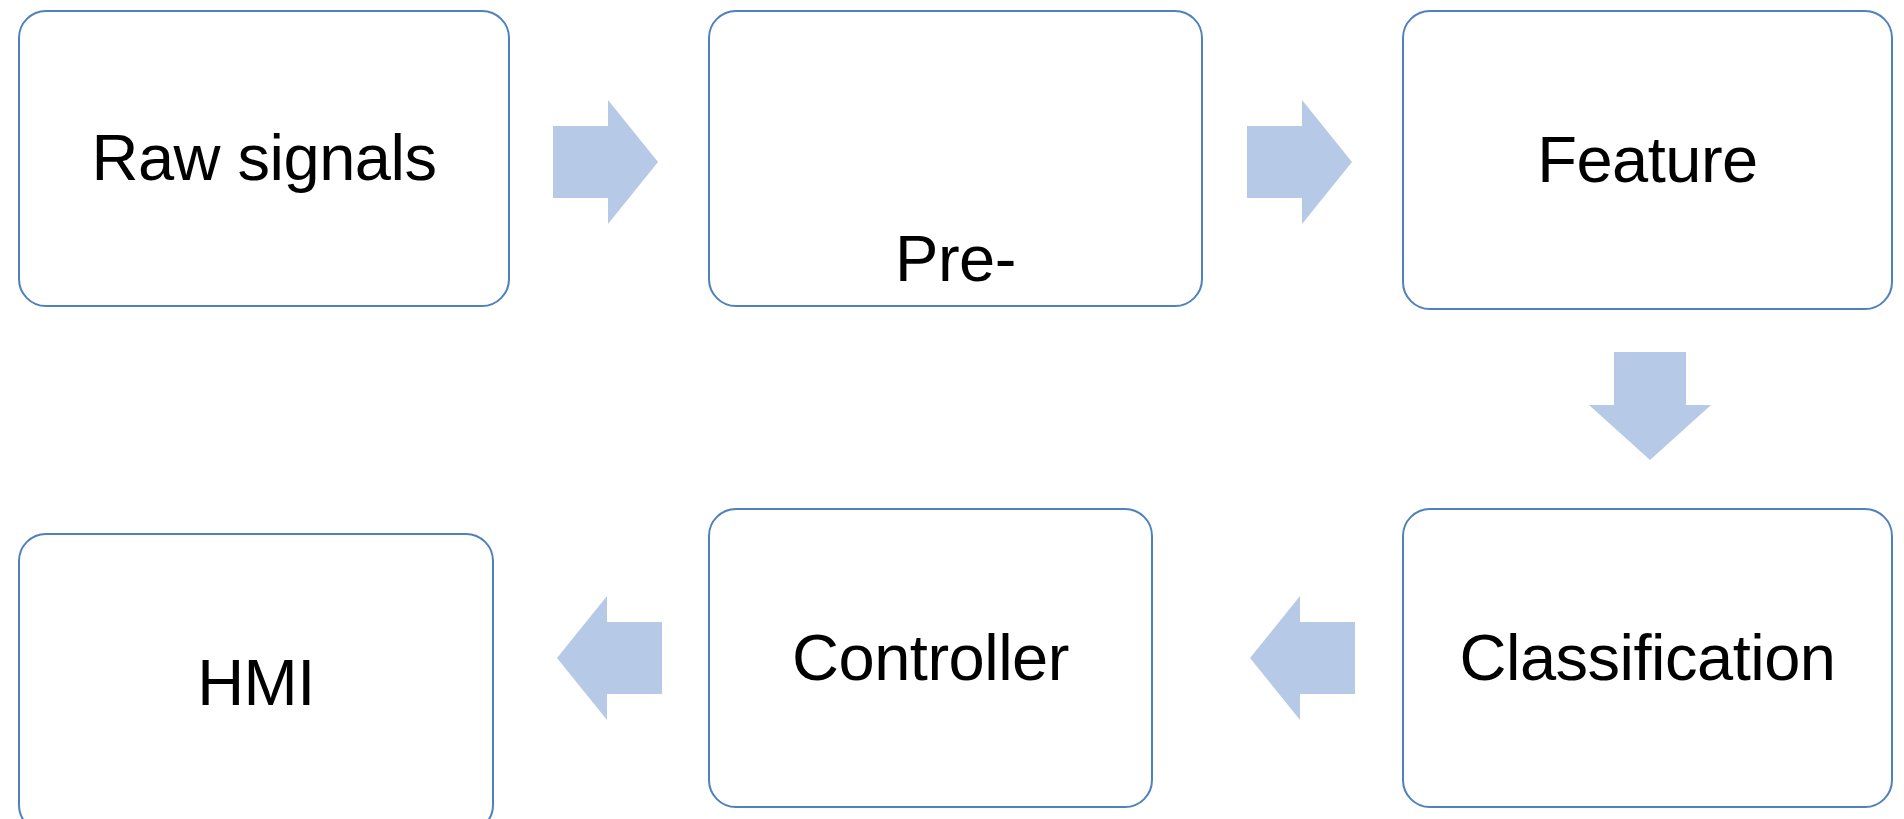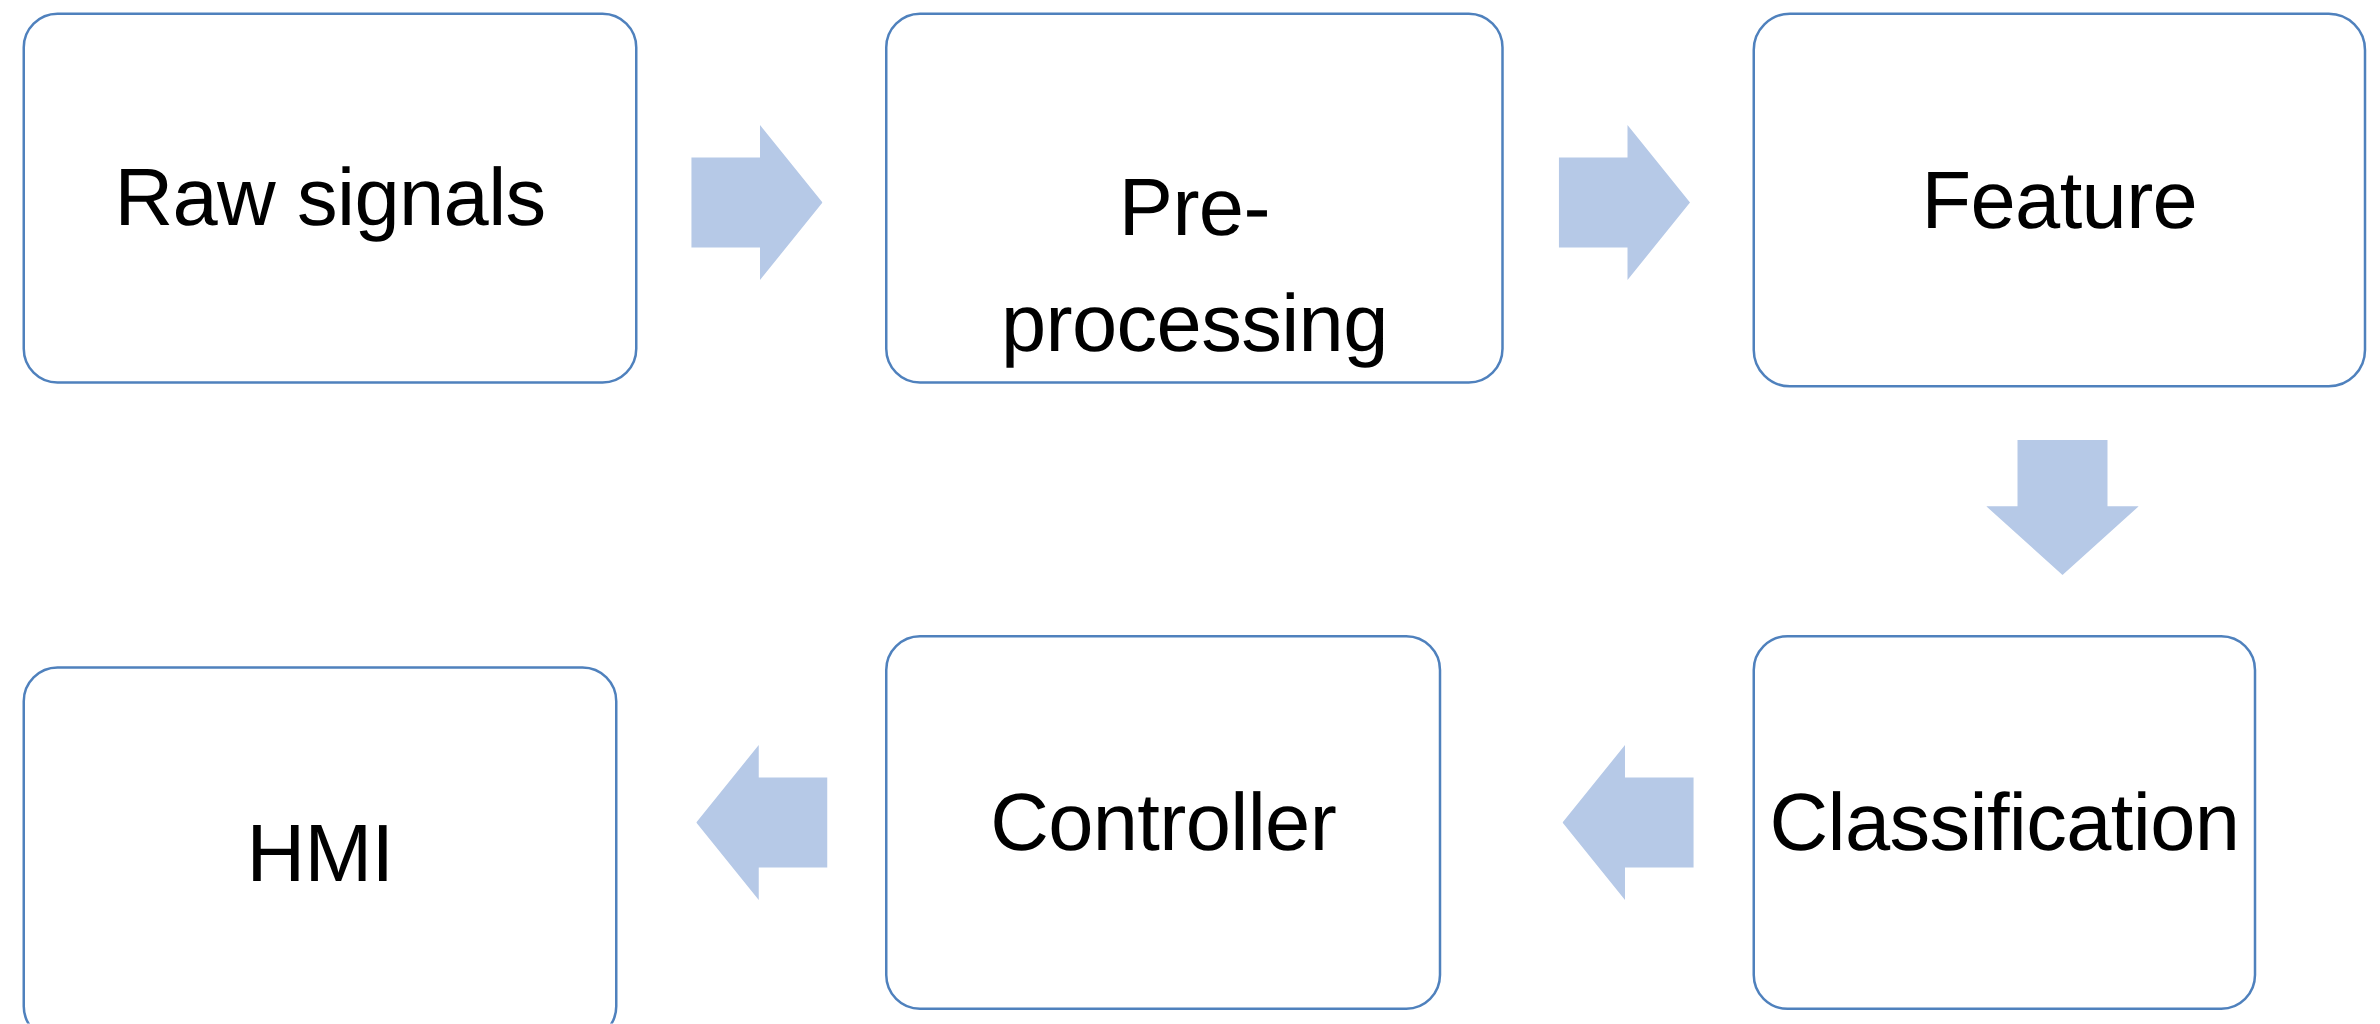--- a/index.html
+++ b/index.html
@@ -52,43 +52,42 @@
 
   <div class="node" style="left:18px; top:10px; width:492px; height:297px;">
     <div class="label">
       <span>Raw signals</span>
     </div>
   </div>
 
   <div class="node" style="left:708px; top:10px; width:495px; height:297px;align-items:flex-end;">
     <div class="label">
       <span>Pre-</span><br>
-      <span>processing</span>
     </div>
   </div>
 
-  <div class="node" style="left:1402px; top:10px; width:491px; height:300px;border-radius:30px;">
+  <div class="node" style="left:1402px; top:10px; width:491px; height:300px;">
     <div class="label">
       <span>Feature</span><br>
     </div>
   </div>
 
   <div class="node" style="left:18px; top:533px; width:476px; height:300px;">
     <div class="label">
       <span>HMI</span>
     </div>
   </div>
 
   <div class="node" style="left:708px; top:508px; width:445px; height:300px;">
     <div class="label">
       <span>Controller</span>
     </div>
   </div>
 
-  <div class="node" style="left:1402px; top:508px; width:403px; height:300px;">
+  <div class="node" style="left:1402px; top:508px; width:491px; height:300px;">
     <div class="label">
       <span>Classification</span>
     </div>
   </div>
 
   <svg class="arrow" style="left:553px; top:100px;" width="105" height="124" viewBox="0 0 105 124" aria-hidden="true">
     <polygon points="0,26 55,26 55,0 105,62 55,124 55,98 0,98" fill="#b6c9e7"></polygon>
   </svg>
 
   <svg class="arrow" style="left:1247px; top:100px;" width="105" height="124" viewBox="0 0 105 124" aria-hidden="true">

